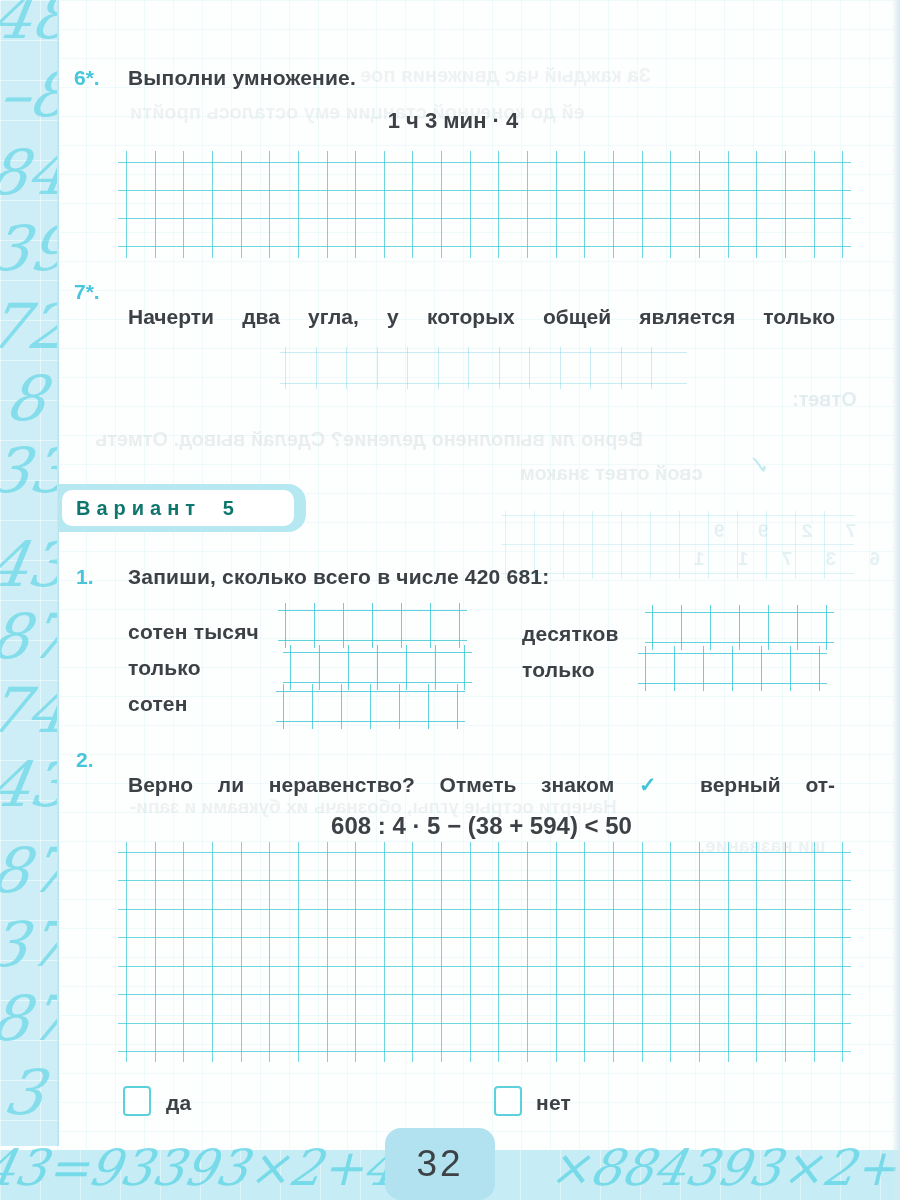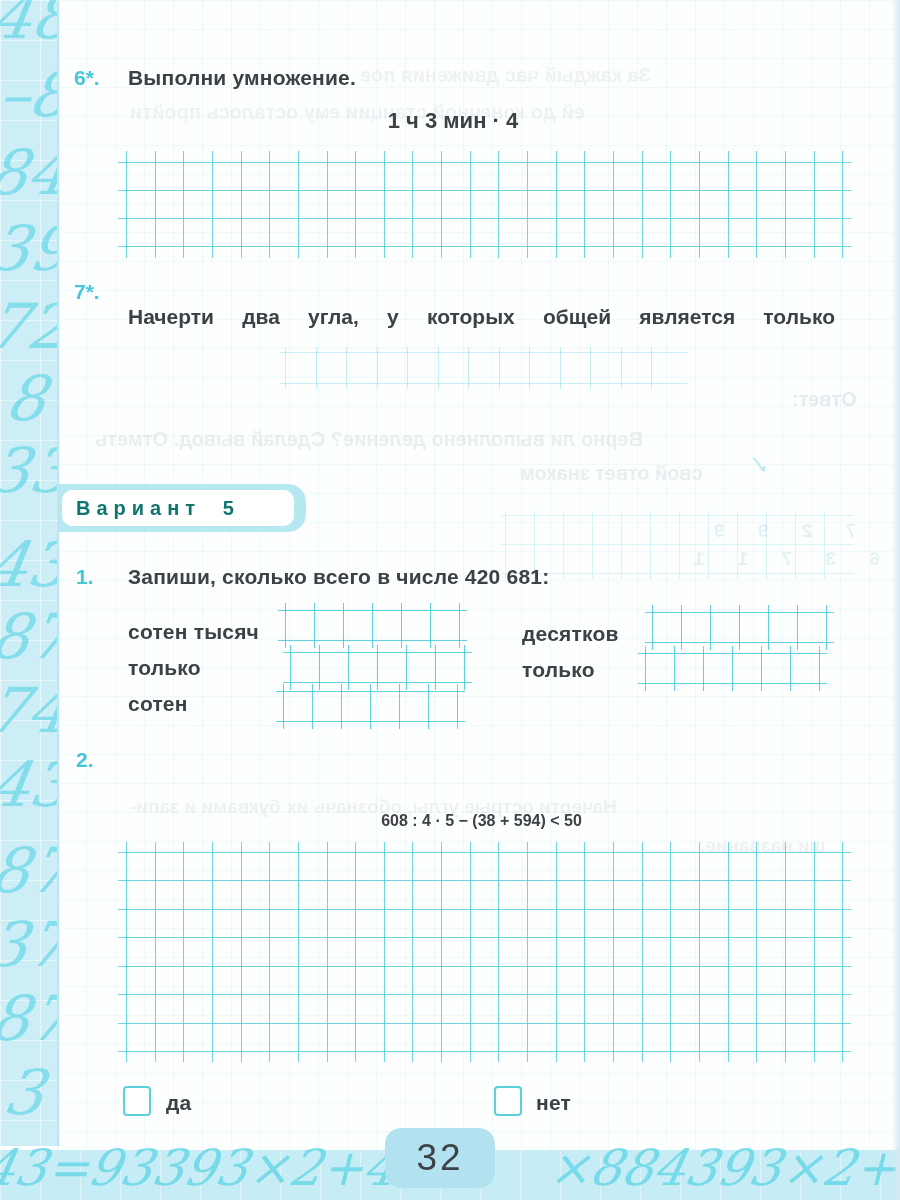--- a/index.html
+++ b/index.html
@@ -43,21 +43,21 @@
     font-family:"DejaVu Serif", serif;font-style:italic;font-size:50px;
     color:rgba(104,214,230,.85);transform:skewX(-14deg);
   }
   .bscript.left{left:-12px}
   .bscript.right{left:553px}
   .page-edge-right{
     position:absolute;right:0;top:0;width:8px;height:1200px;z-index:5;
     background:linear-gradient(to right, rgba(200,228,238,0), #d4e9f0);
   }
   .page-tab{
-    position:absolute;left:385px;top:1128px;width:110px;height:60px;z-index:6;
+    position:absolute;left:385px;top:1128px;width:110px;height:72px;z-index:6;
     background:#b2e2ef;border-radius:16px;
     display:flex;align-items:center;justify-content:center;
   }
   .page-tab .num{font-size:37px;color:#3d4247;letter-spacing:3px;}
   
   .variant-band{
     position:absolute;left:0;top:484px;width:306px;height:48px;z-index:4;
     background:#b6e8f2;border-radius:0 18px 18px 0;
   }
   .variant-box{
@@ -175,22 +175,27 @@
     <div class="v"></div>
     <div class="h"></div>
   </div>
 <div class="qgrid sgrid sg5">
     <div class="v"></div>
     <div class="h"></div>
   </div>
 
 <div class="tasknum" style="left:76px;top:748px">2.</div>
 <div class="para" style="top:746px">
-</div>
-<div class="expr" style="left:128px;top:812px;width:707px;font-size:16px">608 : 4 · 5 − (38 + 594) &lt; 50</div>
+  <div class="jline">
+    <span>Верно ли неравенство? Отметь знаком</span>
+    <span class="checkmark">✓</span>
+    <span>верный от-</span>
+  </div>
+</div>
+<div class="expr" style="left:128px;top:812px;width:707px;font-size:24px">608 : 4 · 5 − (38 + 594) &lt; 50</div>
 <div class="qgrid gridB">
     <div class="v"></div>
     <div class="h"></div>
   </div>
 
 <div class="ansbox box-yes"></div>
 <div class="ttext lbl-yes">да</div>
 <div class="ansbox box-no"></div>
 <div class="ttext lbl-no">нет</div>
 

